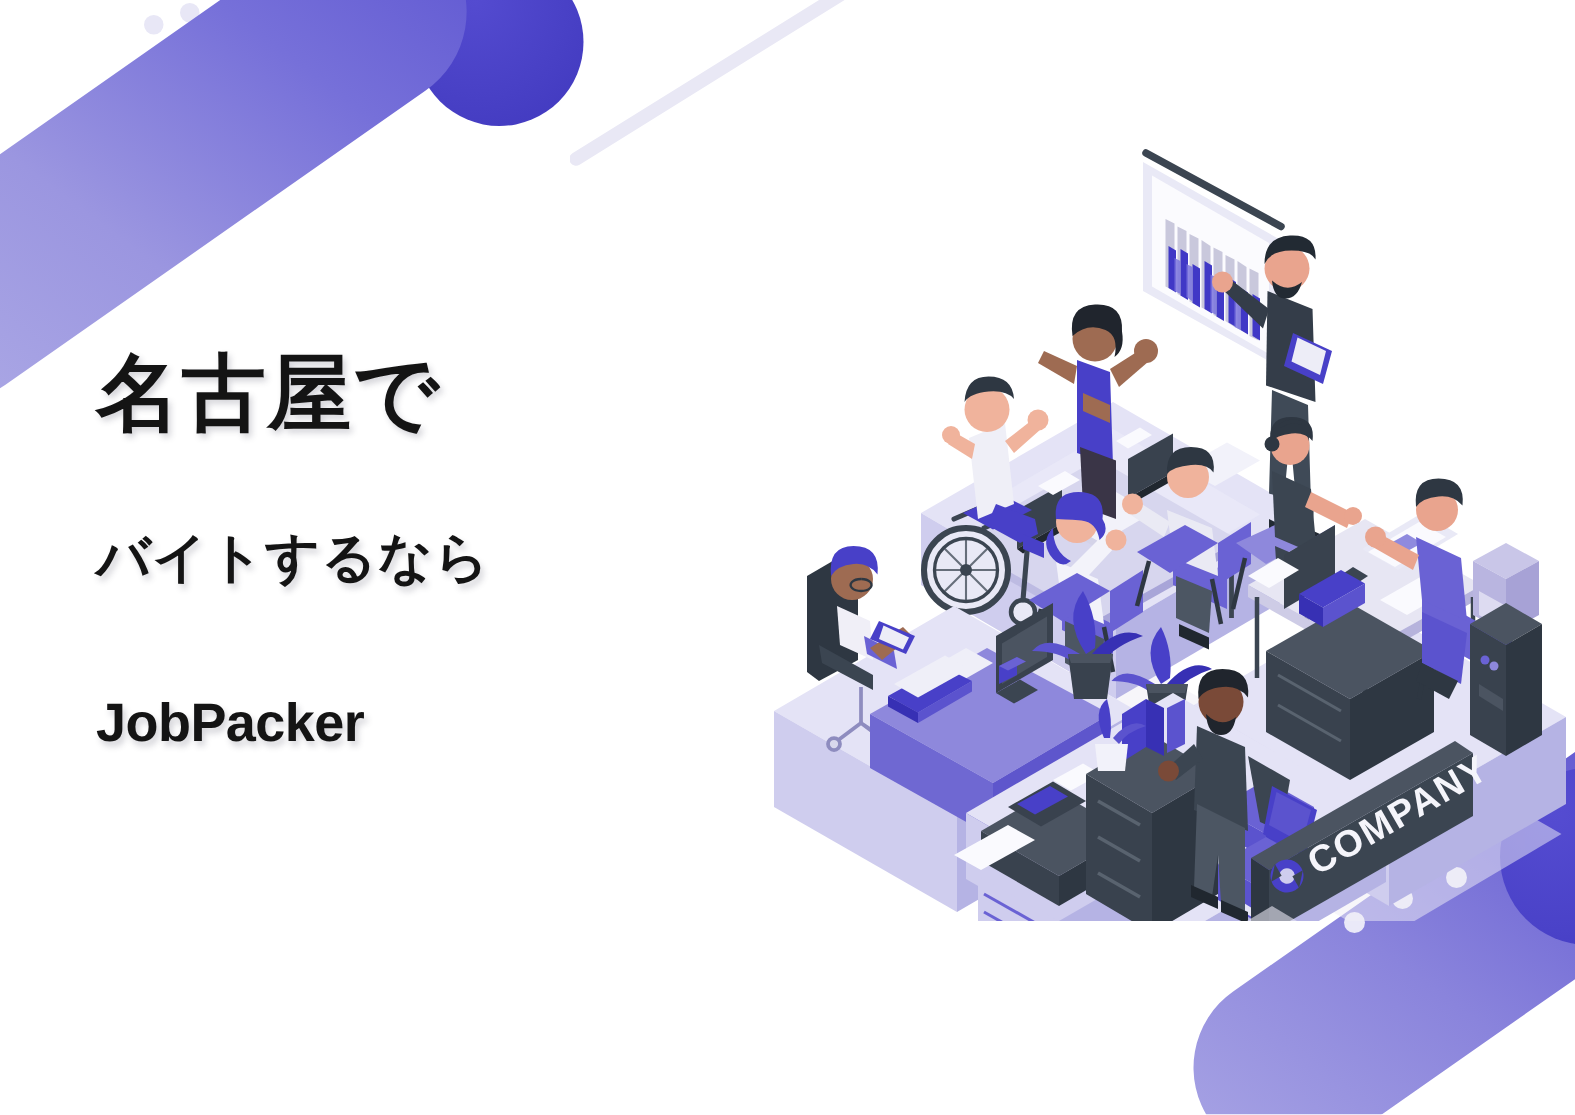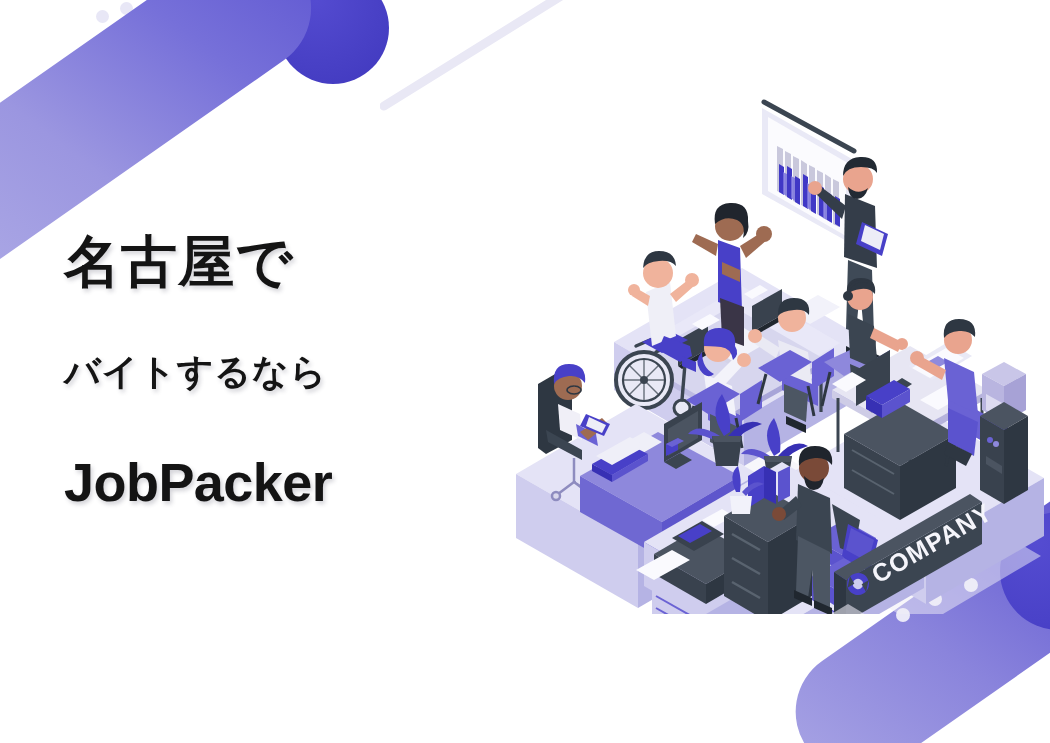--- a/index.html
+++ b/index.html
@@ -30,21 +30,21 @@
 
   #dot-cluster-bot{left:860px;top:556px;width:130px;height:70px;}
   .dot-b{position:absolute;border-radius:50%;background:#EAE9F8;}
 
   
   #headline{position:absolute;left:64px;top:228px;z-index:6;}
   .hline{color:#141414;font-weight:700;letter-spacing:.02em;white-space:nowrap;
     text-shadow:2px 3px 4px rgba(60,60,80,.22);}
   #hl-1{font-size:56px;line-height:68px;}
   #hl-2{font-size:36px;line-height:68px;margin-top:42px;}
-  #hl-3{font-size:54px;line-height:64px;margin-top:44px;letter-spacing:-.01em;}
+  #hl-3{font-size:36px;line-height:64px;margin-top:44px;letter-spacing:-.01em;}
 
   
   #illo{position:absolute;left:496px;top:84px;width:554px;height:530px;z-index:4;}
   #illo svg{display:block;width:100%;height:100%;}
 </style>
 </head>
 <body>
 
 <div id="stage">
 

